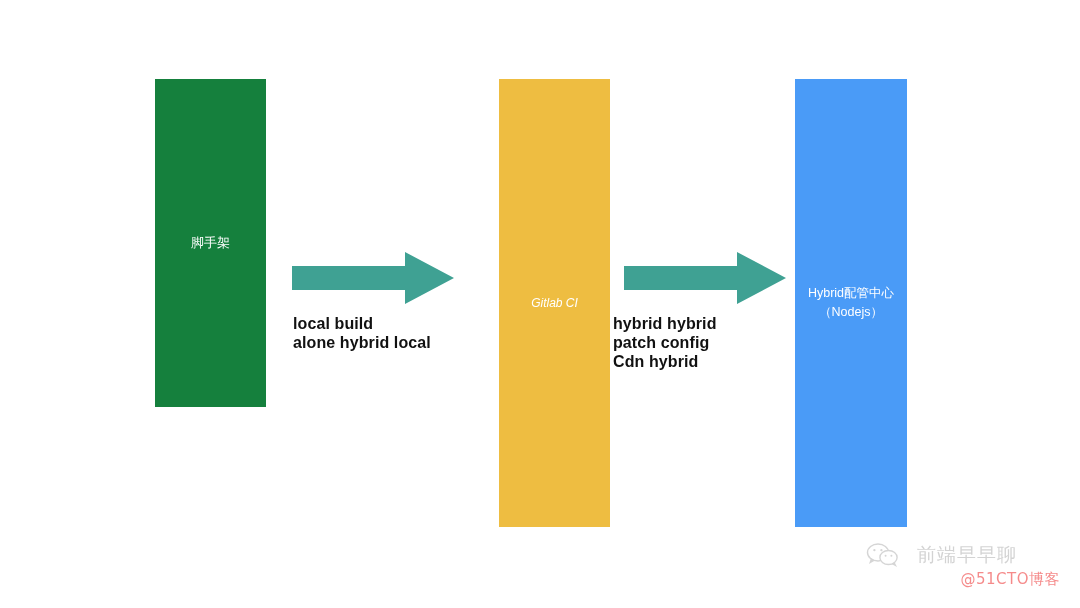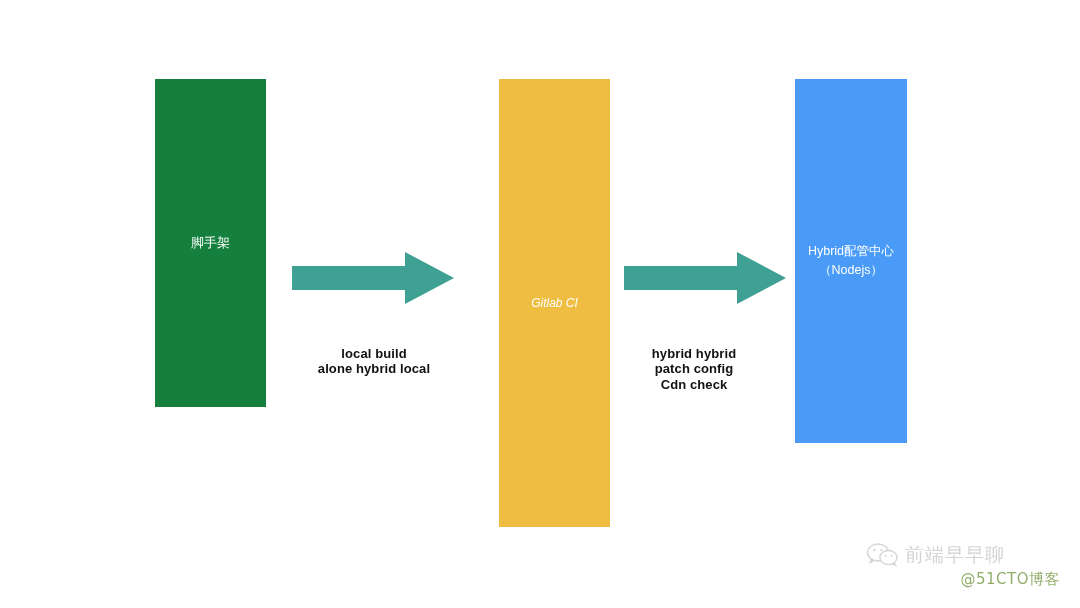--- a/index.html
+++ b/index.html
@@ -49,45 +49,44 @@
     width: 111px;
     height: 448px;
     background: #EEBD41;
     font-size: 12px;
     font-style: italic;
   }
   #node-hybrid {
     left: 795px;
     top: 79px;
     width: 112px;
-    height: 364px;
+    height: 448px;
     background: #4A9BF7;
     font-size: 12.5px;
   }
 
   
   .arrow {
     position: absolute;
     top: 252px;
     height: 52px;
   }
   .arrow svg { display: block; }
   #arrow-1 { left: 292px; width: 162px; }
   #arrow-2 { left: 624px; width: 162px; }
 
   
   .arrow-caption {
     position: absolute;
-    text-align: center;
+    text-align: left;
     color: #111111;
-    font-size: 13px;
+    font-size: 16px;
     font-weight: bold;
     line-height: 1.18;
     letter-spacing: 0.1px;
-    margin-top: 31px;
   }
   .arrow-caption .cap-line {
     display: block;
     white-space: nowrap;
   }
   #caption-1 {
     left: 293px;
     top: 315px;
     width: 162px;
   }
@@ -103,36 +102,36 @@
     left: 866px;
     top: 542px;
     width: 200px;
     height: 62px;
     opacity: 0.62;
     pointer-events: none;
   }
   #watermark .wm-top {
     display: flex;
     align-items: center;
-    gap: 5px;
+    gap: 17px;
   }
   #watermark .wm-brand {
     font-family: "DejaVu Sans", sans-serif;
     font-size: 19px;
     color: #b9b9b9;
     letter-spacing: 1px;
     white-space: nowrap;
   }
   #watermark .wm-sub {
     margin-top: 2px;
     text-align: right;
     padding-right: 6px;
     font-family: "DejaVu Sans", sans-serif;
     font-size: 15px;
-    color: #4d7c0f;
+    color: #ef4444;
     letter-spacing: 0.5px;
     white-space: nowrap;
   }
   #watermark svg { display: block; }
 </style>
 </head>
 <body>
 
 <div id="canvas">
 
@@ -157,21 +156,21 @@
 
   <div class="arrow" id="arrow-2">
     <svg width="162" height="52" viewBox="0 0 162 52">
       <polygon points="0,14 113,14 113,0 162,26 113,52 113,38 0,38" fill="#3FA193"></polygon>
     </svg>
   </div>
 
   <div class="arrow-caption" id="caption-2">
     <span class="cap-line">hybrid hybrid</span>
     <span class="cap-line">patch config</span>
-    <span class="cap-line">Cdn check</span>
+    <span class="cap-line">Cdn hybrid</span>
   </div>
 
   <div class="node" id="node-hybrid">
     <span class="node-line">Hybrid配管中心</span>
     <span class="node-line">（Nodejs）</span>
   </div>
 
   <div id="watermark">
     <div class="wm-top">
       <svg width="34" height="26" viewBox="0 0 34 26">

